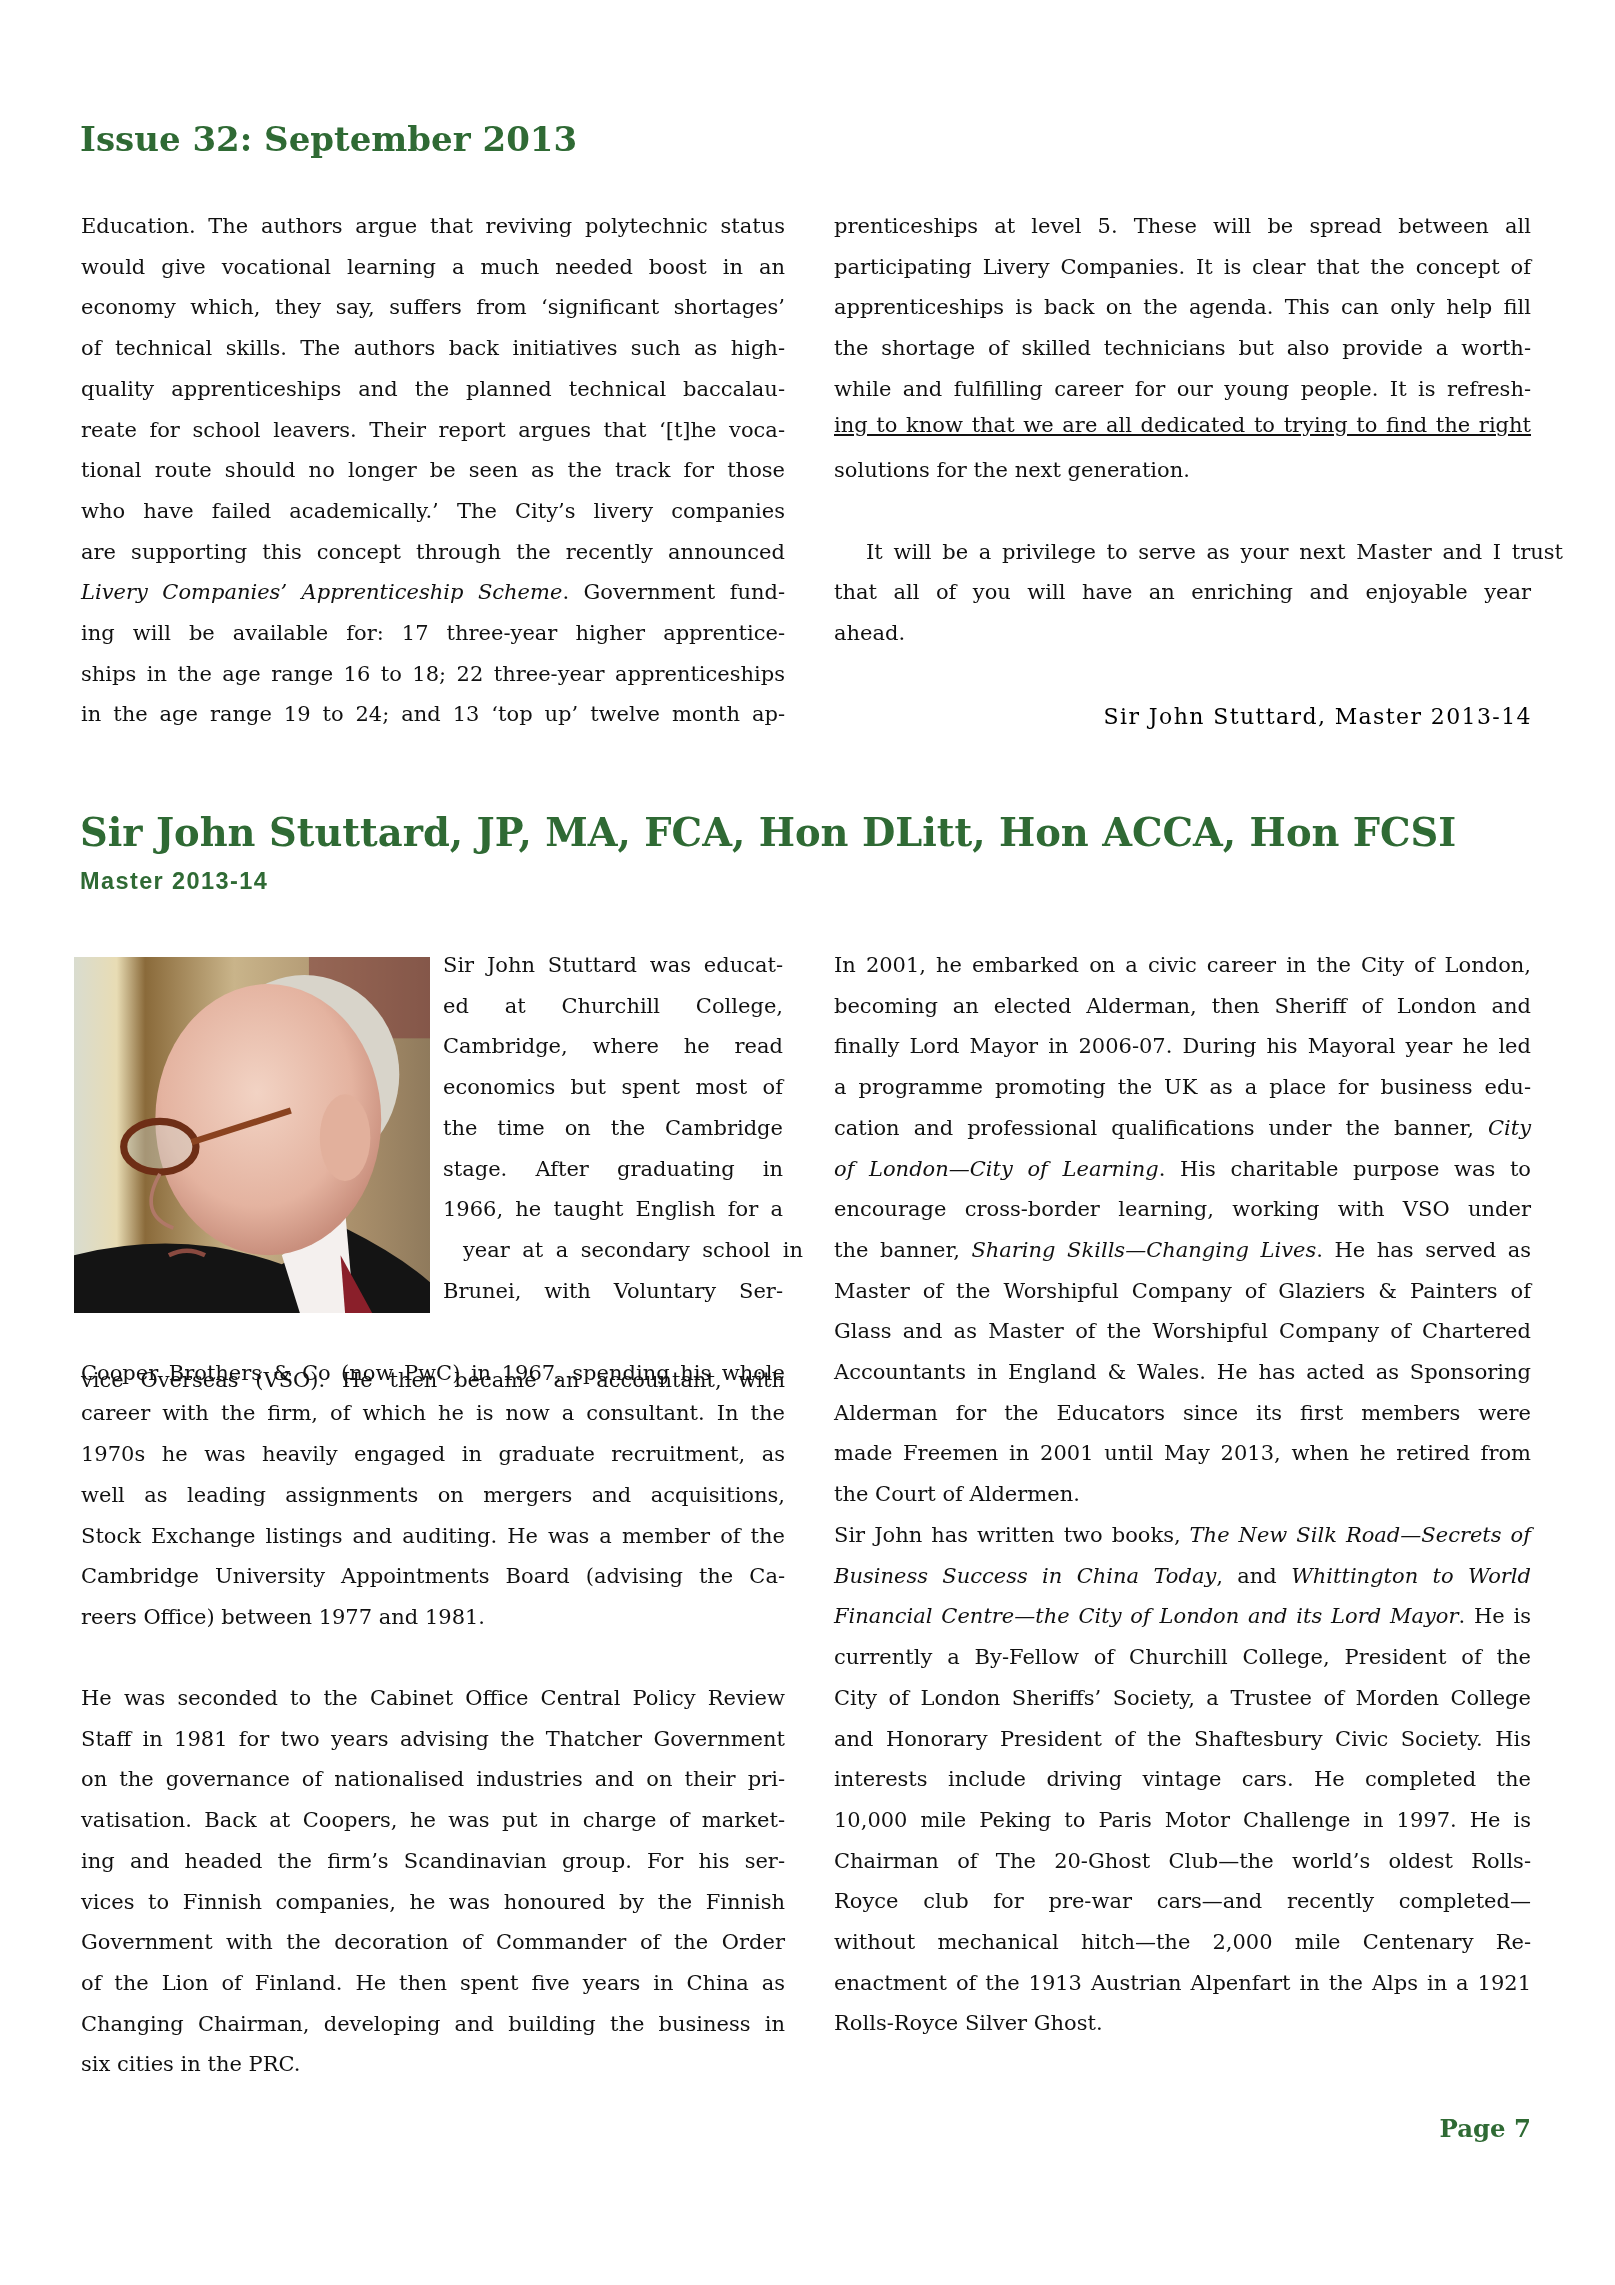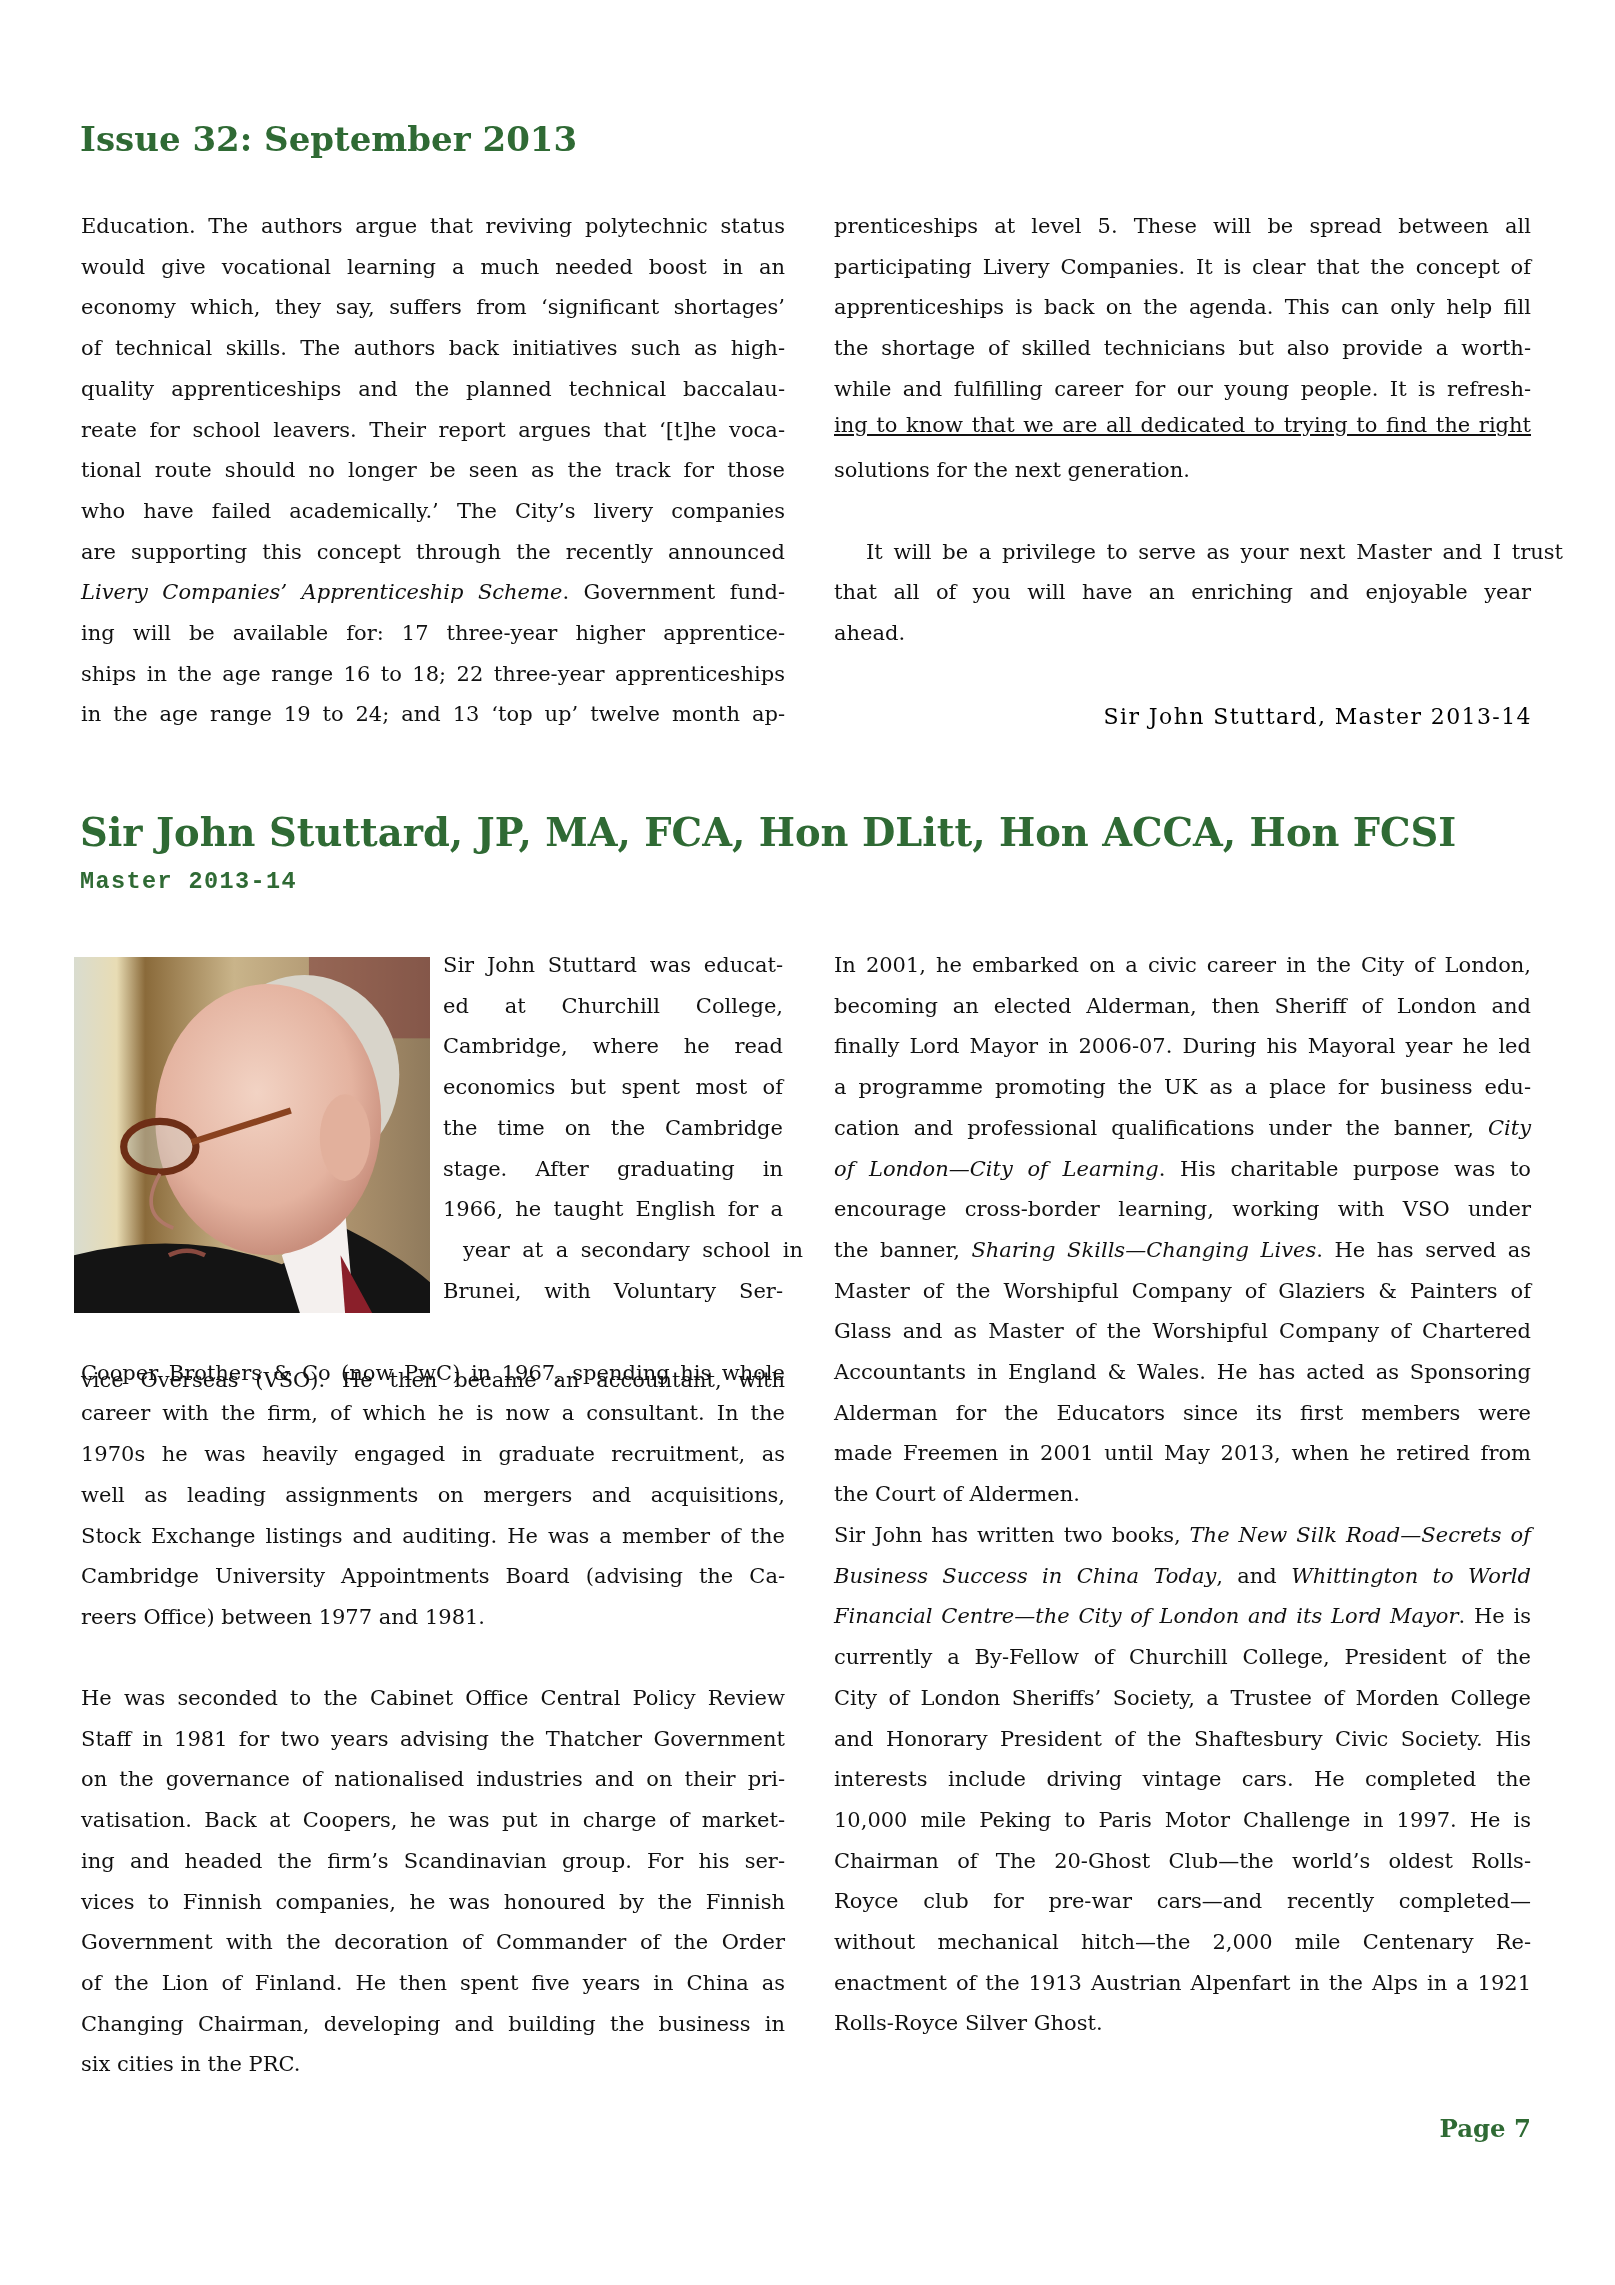--- a/index.html
+++ b/index.html
@@ -3,21 +3,21 @@
 <meta charset="utf-8">
 <style>
   html, body { margin: 0; padding: 0; background: #ffffff; }
   body { width: 1616px; height: 2285px; position: relative; overflow: hidden;
          font-family: "DejaVu Serif", "Liberation Serif", serif; color: #111; }
   .h1 { position: absolute; left: 80px; font-family: "DejaVu Serif", serif; font-weight: bold;
         color: #2f6a34; white-space: nowrap; letter-spacing: 0px; }
   .h1.issue { top: 119px; font-size: 34px; transform-origin: left top; }
   .h1.name  { top: 808px; font-size: 40px; transform: scaleX(0.96); transform-origin: left top; }
   .subtitle { position: absolute; left: 80px; top: 868px; font-size: 23.5px; font-weight: bold;
-              color: #2f6a34; letter-spacing: 1.4px; font-family: Liberation Mono, monospace; }
+              color: #2f6a34; letter-spacing: 1.4px; font-family: Liberation Sans, sans-serif; }
   .col { position: absolute; font-size: 21px; }
   .line { position: absolute; left: 0; height: 41px; line-height: 41px; white-space: nowrap;
           text-align: justify; text-align-last: justify; overflow: visible; }
   .line.last { text-align-last: left; }
   .line i { font-style: italic; }
   .sig { position: absolute; left: 1086px; width: 446px; top: 704px; text-align: right;
          font-size: 22px; color: #000000; letter-spacing: 1.4px; font-family: "DejaVu Serif", serif; }
   .photo { position: absolute; left: 74px; top: 957px; width: 356px; height: 356px; overflow: hidden; }
   .page-num { position: absolute; left: 1411px; width: 120px; top: 2114px; text-align: right;
               font-size: 24.4px; font-weight: bold; color: #2f6a34; font-family: "DejaVu Serif", serif; }

